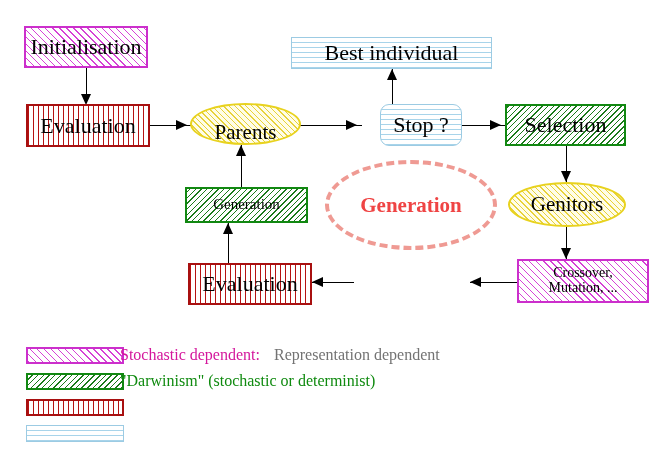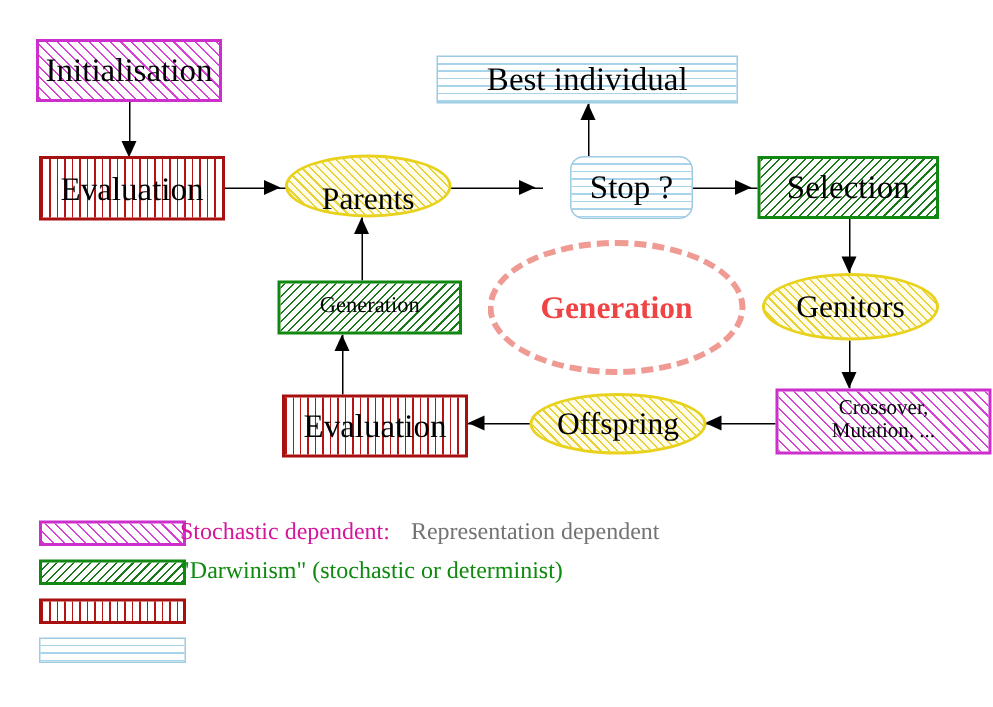--- a/index.html
+++ b/index.html
@@ -187,28 +187,25 @@
   </div>
 
   <div class="node hatch-green" style="left:505px; top:104px; width:121px; height:42px; font-size:22px;">
     <span class="label">Selection</span>
   </div>
 
   <div class="node hatch-yellow-ell" style="left:508px; top:182px; width:118px; height:45px; font-size:21px;">
     <span class="label">Genitors</span>
   </div>
 
-  <div class="node hatch-magenta" style="left:517px; top:259px; width:144px; height:44px; font-size:14px; flex-direction:column;">
+  <div class="node hatch-magenta" style="left:517px; top:259px; width:132px; height:44px; font-size:14px; flex-direction:column;">
     <span class="label">Crossover,</span>
     <span class="label">Mutation, ...</span>
   </div>
 
-  <div class="node hatch-yellow-ell" style="left:353px; top:262px; width:118px; height:41px; font-size:21px;">
-    <span class="label">Offspring</span>
-  </div>
 
   <div class="node hatch-red" style="left:188px; top:263px; width:124px; height:42px; font-size:22px;">
     <span class="label">Evaluation</span>
   </div>
 
   <div class="node hatch-green" style="left:185px; top:187px; width:123px; height:36px; font-size:15px;">
     <span class="label">Generation</span>
   </div>
 
   <div id="legend">

